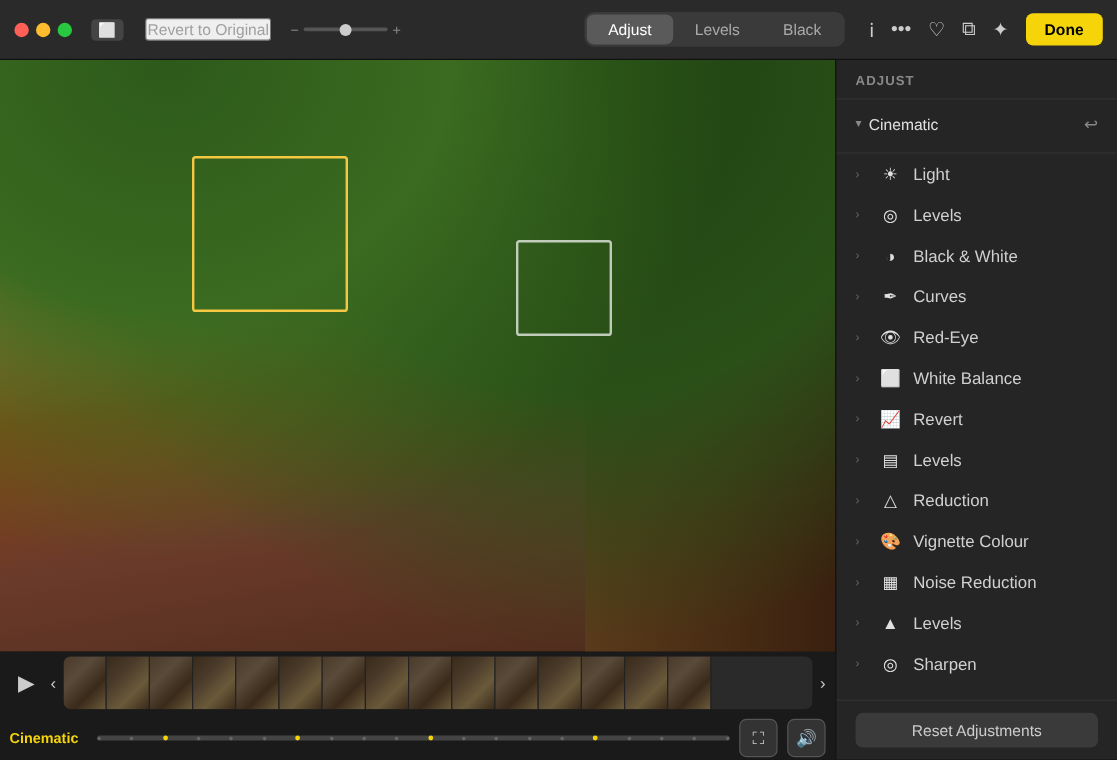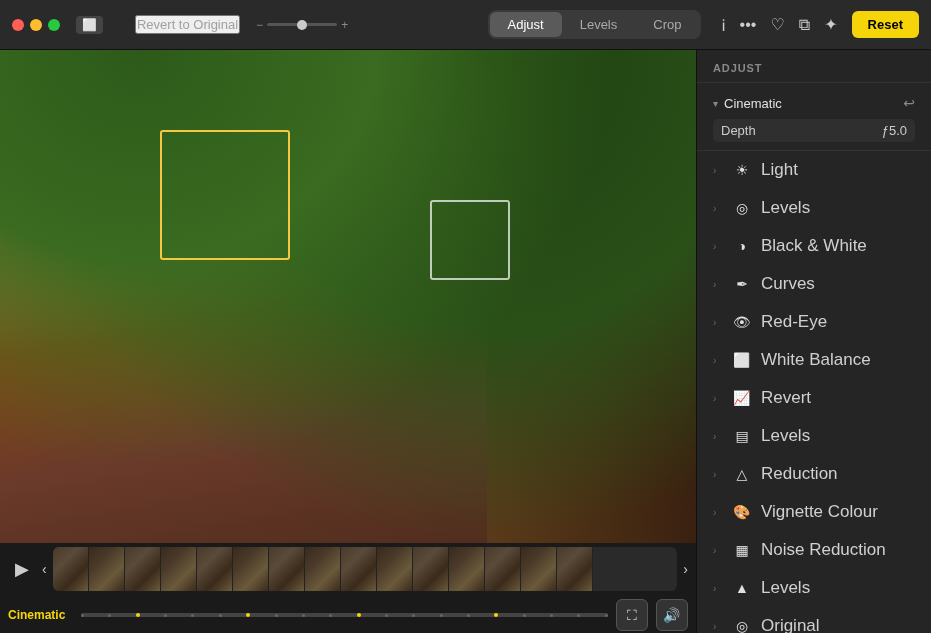--- a/index.html
+++ b/index.html
@@ -51,21 +51,21 @@
       color: #ccc;
       font-size: 12px;
       padding: 2px 6px;
       border-radius: 4px;
       cursor: pointer;
     }
 
     .revert-btn {
       color: #a0a0a0;
       font-size: 13px;
-      margin-left: 24px;
+      margin-left: 10px;
       cursor: pointer;
       white-space: nowrap;
     }
 
     .zoom-control {
       display: flex;
       align-items: center;
       gap: 4px;
       margin-left: 8px;
       color: #888;
@@ -406,21 +406,21 @@
       color: #666;
       font-size: 10px;
       width: 10px;
     }
     .adj-icon {
       font-size: 14px;
       width: 18px;
       text-align: center;
     }
     .adj-label {
-      font-size: 17px;
+      font-size: 14px;
       color: #d0d0d0;
       flex: 1;
     }
 
     .panel-footer {
       padding: 10px 16px;
       border-top: 1px solid #333;
     }
     .reset-btn {
       width: 100%;
@@ -460,32 +460,32 @@
       <div class="zoom-slider-thumb"></div>
     </div>
     <span>+</span>
   </div>
 
   <div class="spacer"></div>
 
   <div class="tab-group">
     <button class="tab active">Adjust</button>
     <button class="tab">Levels</button>
-    <button class="tab">Crop</button>
+    <button class="tab">Black</button>
   </div>
 
   <div class="toolbar-icons">
     <span class="toolbar-icon">ℹ</span>
     <span class="toolbar-icon">•••</span>
     <span class="toolbar-icon">♡</span>
     <span class="toolbar-icon">⧉</span>
     <span class="toolbar-icon">✦</span>
   </div>
 
-  <button class="done-btn">Reset</button>
+  <button class="done-btn">Done</button>
 </div>
 
 <div class="main-content">
 
   <div class="media-area">
 
     <div class="video-frame">
       <div class="photo-bg"></div>
 
       <div class="face-box primary"></div>
@@ -569,24 +569,20 @@
     <div class="panel-content">
 
       <div class="cinematic-section">
         <div class="cinematic-header">
           <div class="cinematic-title-row">
             <span class="chevron-down">▾</span>
             <span class="cinematic-name">Cinematic</span>
           </div>
           <span class="undo-icon">↩</span>
         </div>
-        <div class="depth-row">
-          <span class="depth-label">Depth</span>
-          <span class="depth-value">ƒ5.0</span>
-        </div>
       </div>
 
       <div class="adj-item">
         <span class="adj-chevron">›</span>
         <span class="adj-icon">☀</span>
         <span class="adj-label">Light</span>
       </div>
 
       <div class="adj-item">
         <span class="adj-chevron">›</span>
@@ -650,21 +646,24 @@
 
       <div class="adj-item">
         <span class="adj-chevron">›</span>
         <span class="adj-icon">▲</span>
         <span class="adj-label">Levels</span>
       </div>
 
       <div class="adj-item">
         <span class="adj-chevron">›</span>
         <span class="adj-icon">◎</span>
-        <span class="adj-label">Original</span>
+        <span class="adj-label">Sharpen</span>
       </div>
 
     </div>
 
+    <div class="panel-footer">
+      <button class="reset-btn">Reset Adjustments</button>
+    </div>
 
   </div>
 
 </div>
 
 </body></html>

